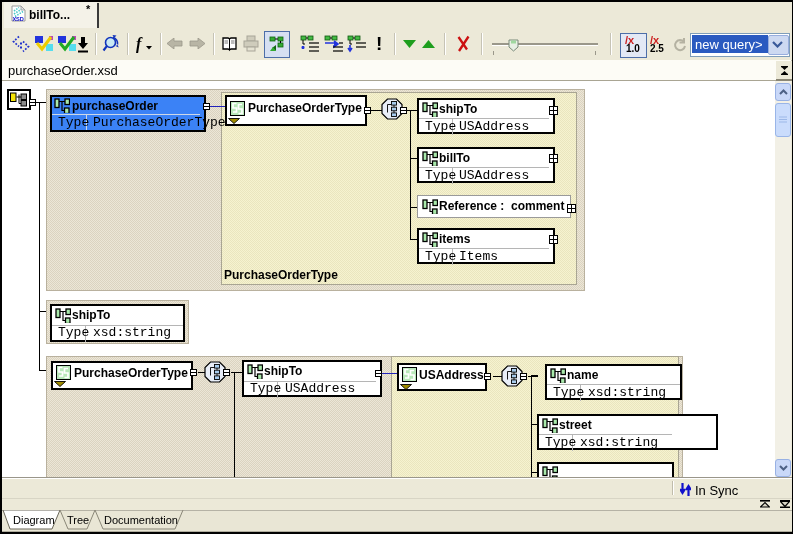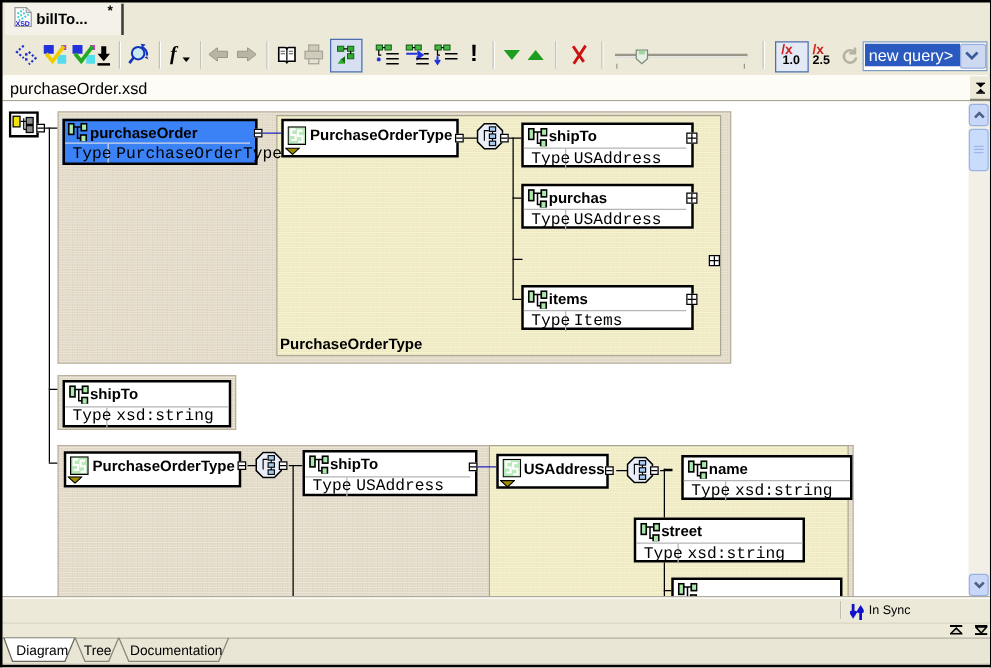--- a/index.html
+++ b/index.html
@@ -307,26 +307,37 @@
       <div class="a" style="left:0;top:18px;width:130px;height:1px;background:#b5b5b5;"></div>
       <div class="a" style="left:33px;top:19px;width:1px;height:16px;background:#b5b5b5;"></div>
       <svg class="a" style="left:3px;top:2px;" width="16" height="15" viewBox="0 0 16 15">
         <path d="M4.5,3.5 h6.5 M8,3.5 v9 h3" stroke="#000" stroke-width="1.2" fill="none"></path>
         <g fill="#a9e9ab" stroke="#000" stroke-width="1.3">
             <rect x="1" y="1" width="4" height="8.5"></rect>
             <rect x="11" y="1" width="4.5" height="5.5"></rect>
             <rect x="10.5" y="10" width="4.5" height="5.5"></rect>
           </g>
       </svg>
-      <div class="a hdrtxt" style="left:20px;top:2px;font-size:12px;">purchas</div>
+      <div class="a hdrtxt" style="left:20px;top:2px;font-size:12px;">billTo</div>
       <div class="a rowtxt" style="left:6px;top:20px;">Type</div>
       <div class="a rowtxt" style="left:40px;top:20px;">USAddress</div>
     </div>
     <div class="plus" style="left:547px;top:73px;"></div>
 
+    <div class="a" style="left:415px;top:114px;width:152px;height:21px;background:#fff;border:1px solid #9a9a9a;">
+      <svg class="a" style="left:4px;top:3px;" width="16" height="15" viewBox="0 0 16 15">
+        <path d="M4.5,3.5 h6.5 M8,3.5 v9 h3" stroke="#000" stroke-width="1.2" fill="none"></path>
+        <g fill="#a9e9ab" stroke="#000" stroke-width="1.3">
+            <rect x="1" y="1" width="4" height="8.5"></rect>
+            <rect x="11" y="1" width="4.5" height="5.5"></rect>
+            <rect x="10.5" y="10" width="4.5" height="5.5"></rect>
+          </g>
+      </svg>
+      <div class="a hdrtxt" style="left:21px;top:3px;font-size:12px;">Reference :&nbsp; comment</div>
+    </div>
     <div class="plus" style="left:565px;top:123px;"></div>
 
     <div class="ebox" style="left:415px;top:147px;width:134px;height:32px;">
       <div class="a" style="left:0;top:18px;width:130px;height:1px;background:#b5b5b5;"></div>
       <div class="a" style="left:33px;top:19px;width:1px;height:16px;background:#b5b5b5;"></div>
       <svg class="a" style="left:3px;top:2px;" width="16" height="15" viewBox="0 0 16 15">
         <path d="M4.5,3.5 h6.5 M8,3.5 v9 h3" stroke="#000" stroke-width="1.2" fill="none"></path>
         <g fill="#a9e9ab" stroke="#000" stroke-width="1.3">
             <rect x="1" y="1" width="4" height="8.5"></rect>
             <rect x="11" y="1" width="4.5" height="5.5"></rect>
@@ -444,21 +455,21 @@
             <rect x="1" y="1" width="4" height="8.5"></rect>
             <rect x="11" y="1" width="4.5" height="5.5"></rect>
             <rect x="10.5" y="10" width="4.5" height="5.5"></rect>
           </g>
       </svg>
       <div class="a hdrtxt" style="left:20px;top:2px;font-size:12px;">name</div>
       <div class="a rowtxt" style="left:6px;top:20px;">Type</div>
       <div class="a rowtxt" style="left:41px;top:20px;">xsd:string</div>
     </div>
 
-    <div class="ebox" style="left:505px;top:333px;width:133px;height:32px;">
+    <div class="ebox" style="left:535px;top:333px;width:133px;height:32px;padding-left:44px;">
       <div class="a" style="left:0;top:18px;width:133px;height:1px;background:#b5b5b5;"></div>
       <div class="a" style="left:33px;top:19px;width:1px;height:16px;background:#b5b5b5;"></div>
       <svg class="a" style="left:3px;top:2px;" width="16" height="15" viewBox="0 0 16 15">
         <path d="M4.5,3.5 h6.5 M8,3.5 v9 h3" stroke="#000" stroke-width="1.2" fill="none"></path>
         <g fill="#a9e9ab" stroke="#000" stroke-width="1.3">
             <rect x="1" y="1" width="4" height="8.5"></rect>
             <rect x="11" y="1" width="4.5" height="5.5"></rect>
             <rect x="10.5" y="10" width="4.5" height="5.5"></rect>
           </g>
       </svg>
@@ -498,21 +509,21 @@
       <path d="M1,1 L4.5,4.5 L8,1" stroke="#4d6185" stroke-width="2" fill="none"></path>
     </svg>
 
   <div class="a" style="left:0;top:477px;width:793px;height:1px;background:#9a968a;"></div>
   <div class="a" style="left:0;top:478px;width:793px;height:20px;background:#ece9d8;border-top:1px solid #fff;"></div>
   <div class="a" style="left:672px;top:481px;width:1px;height:14px;background:#c0bcab;border-right:1px solid #fff;"></div>
   <svg class="a" style="left:680px;top:483px;" width="11" height="13" viewBox="0 0 11 13">
     <path d="M2.5,0 v8 M0,6 l2.5,4 2.5,-4" stroke="#1111cc" stroke-width="2.2" fill="none"></path>
     <path d="M8.5,13 v-8 M6,7 l2.5,-4 2.5,4" stroke="#1111cc" stroke-width="2.2" fill="none"></path>
   </svg>
-  <div class="a" style="left:695px;top:483px;font-size:10px;">In Sync</div>
+  <div class="a" style="left:695px;top:483px;font-size:13px;">In Sync</div>
 
   <div class="a" style="left:0;top:498px;width:793px;height:12px;background:#ece9d8;border-top:1px solid #d8d5c5;"></div>
   <svg class="a" style="left:760px;top:500px;" width="10" height="8" viewBox="0 0 10 8">
     <rect x="0" y="0" width="10" height="1.6" fill="#000"></rect>
     <path d="M0.5,7 L5,2.5 L9.5,7 z" fill="#d8d5c5" stroke="#000" stroke-width="1.2"></path>
   </svg>
   <svg class="a" style="left:780px;top:500px;" width="10" height="8" viewBox="0 0 10 8">
     <rect x="0" y="0" width="10" height="1.6" fill="#000"></rect>
     <path d="M0.5,1.5 L5,6.5 L9.5,1.5 z" fill="#d8d5c5" stroke="#000" stroke-width="1.2"></path>
     <rect x="0" y="6.5" width="10" height="1.5" fill="#000"></rect>

